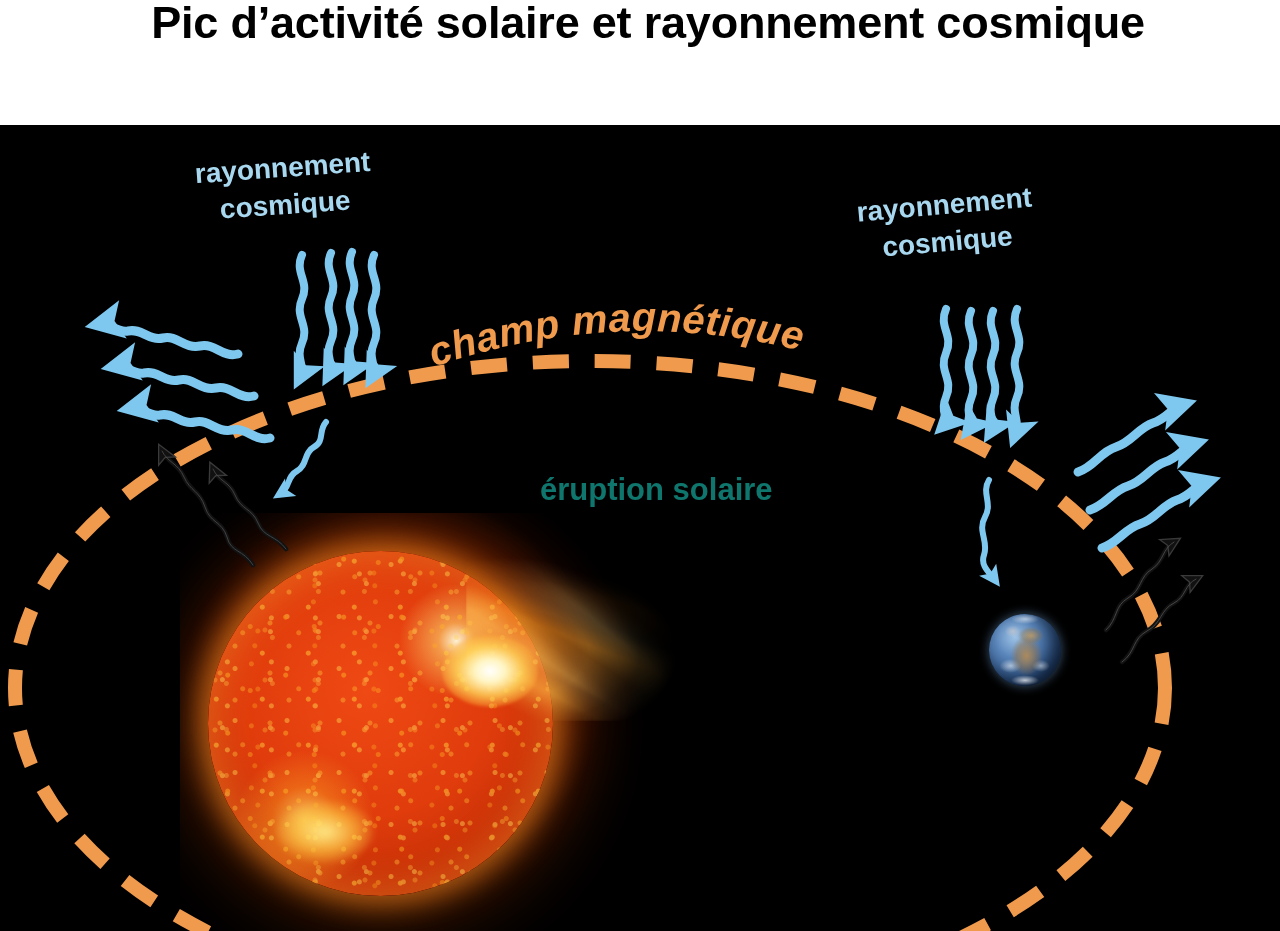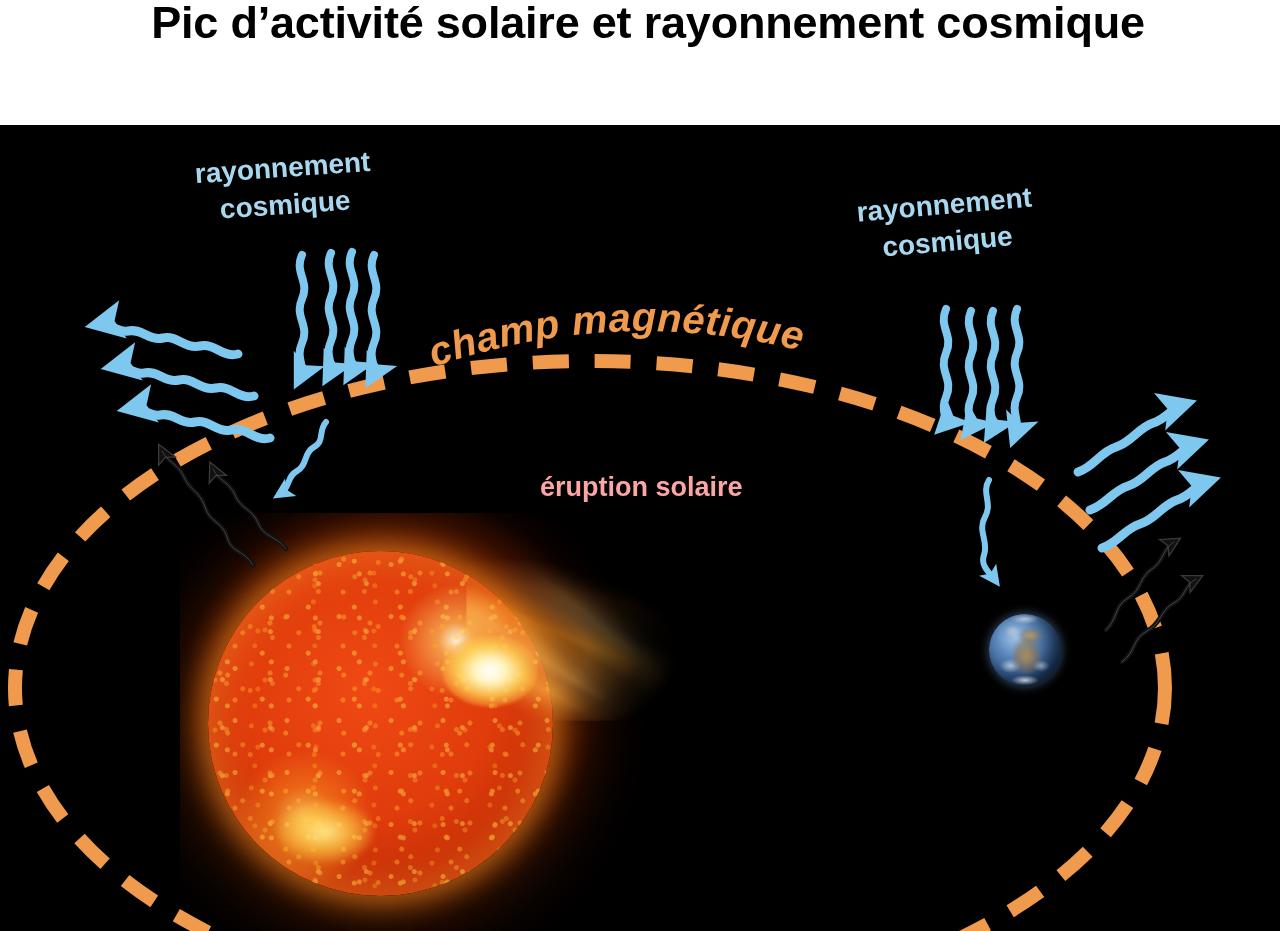--- a/index.html
+++ b/index.html
@@ -188,24 +188,24 @@
   }
   .lbl-right {
     left: 858px;
     top: 62px;
     transform: rotate(-5deg);
   }
   .eruption {
     position: absolute;
     left: 540px;
     top: 347px;
-    color: #fca5a5;
+    color: #0f766e;
     font-family: "Liberation Sans", sans-serif;
     font-weight: bold;
-    font-size: 27px;
+    font-size: 31px;
     white-space: nowrap;
   }
   svg text.arc-label {
     font-family: "Liberation Sans", sans-serif;
     font-weight: bold;
     font-style: italic;
     font-size: 40px;
     fill: #f09a4d;
     letter-spacing: 0.5px;
   }

